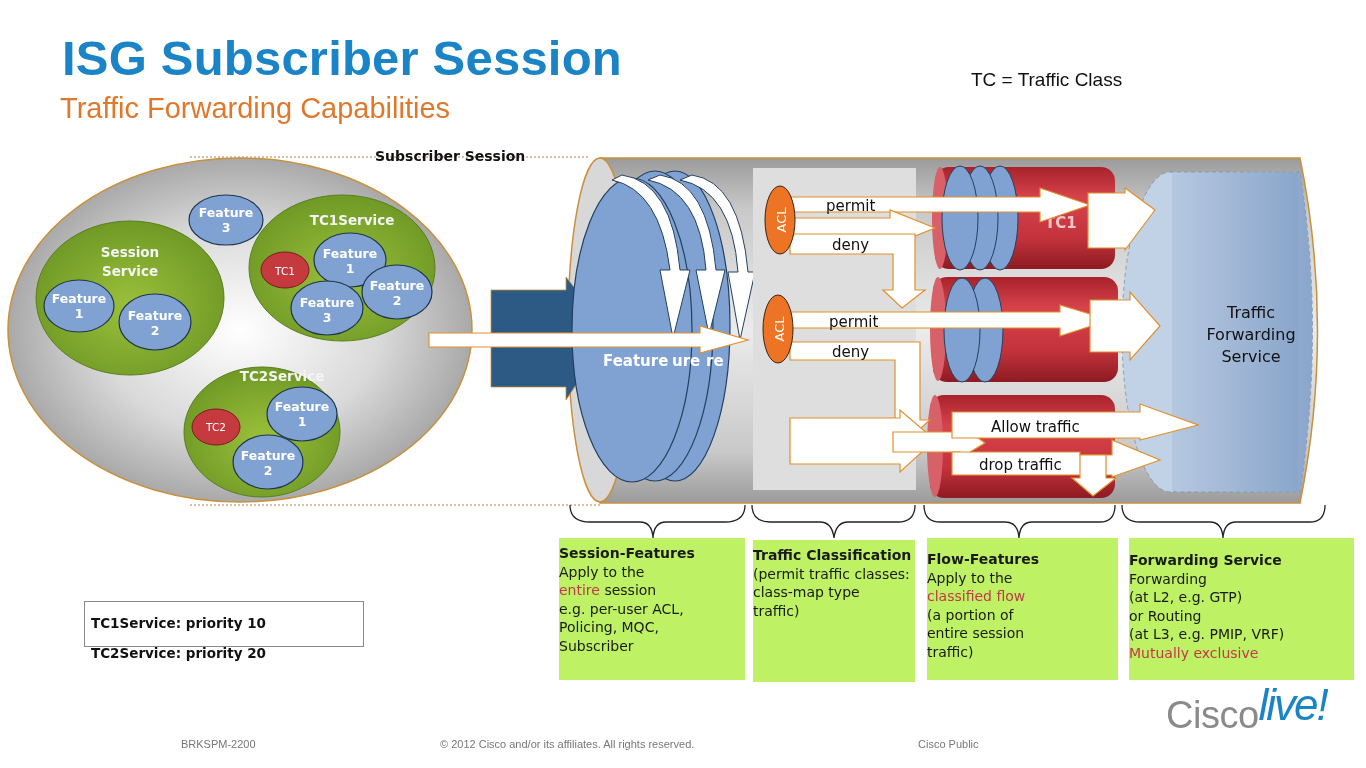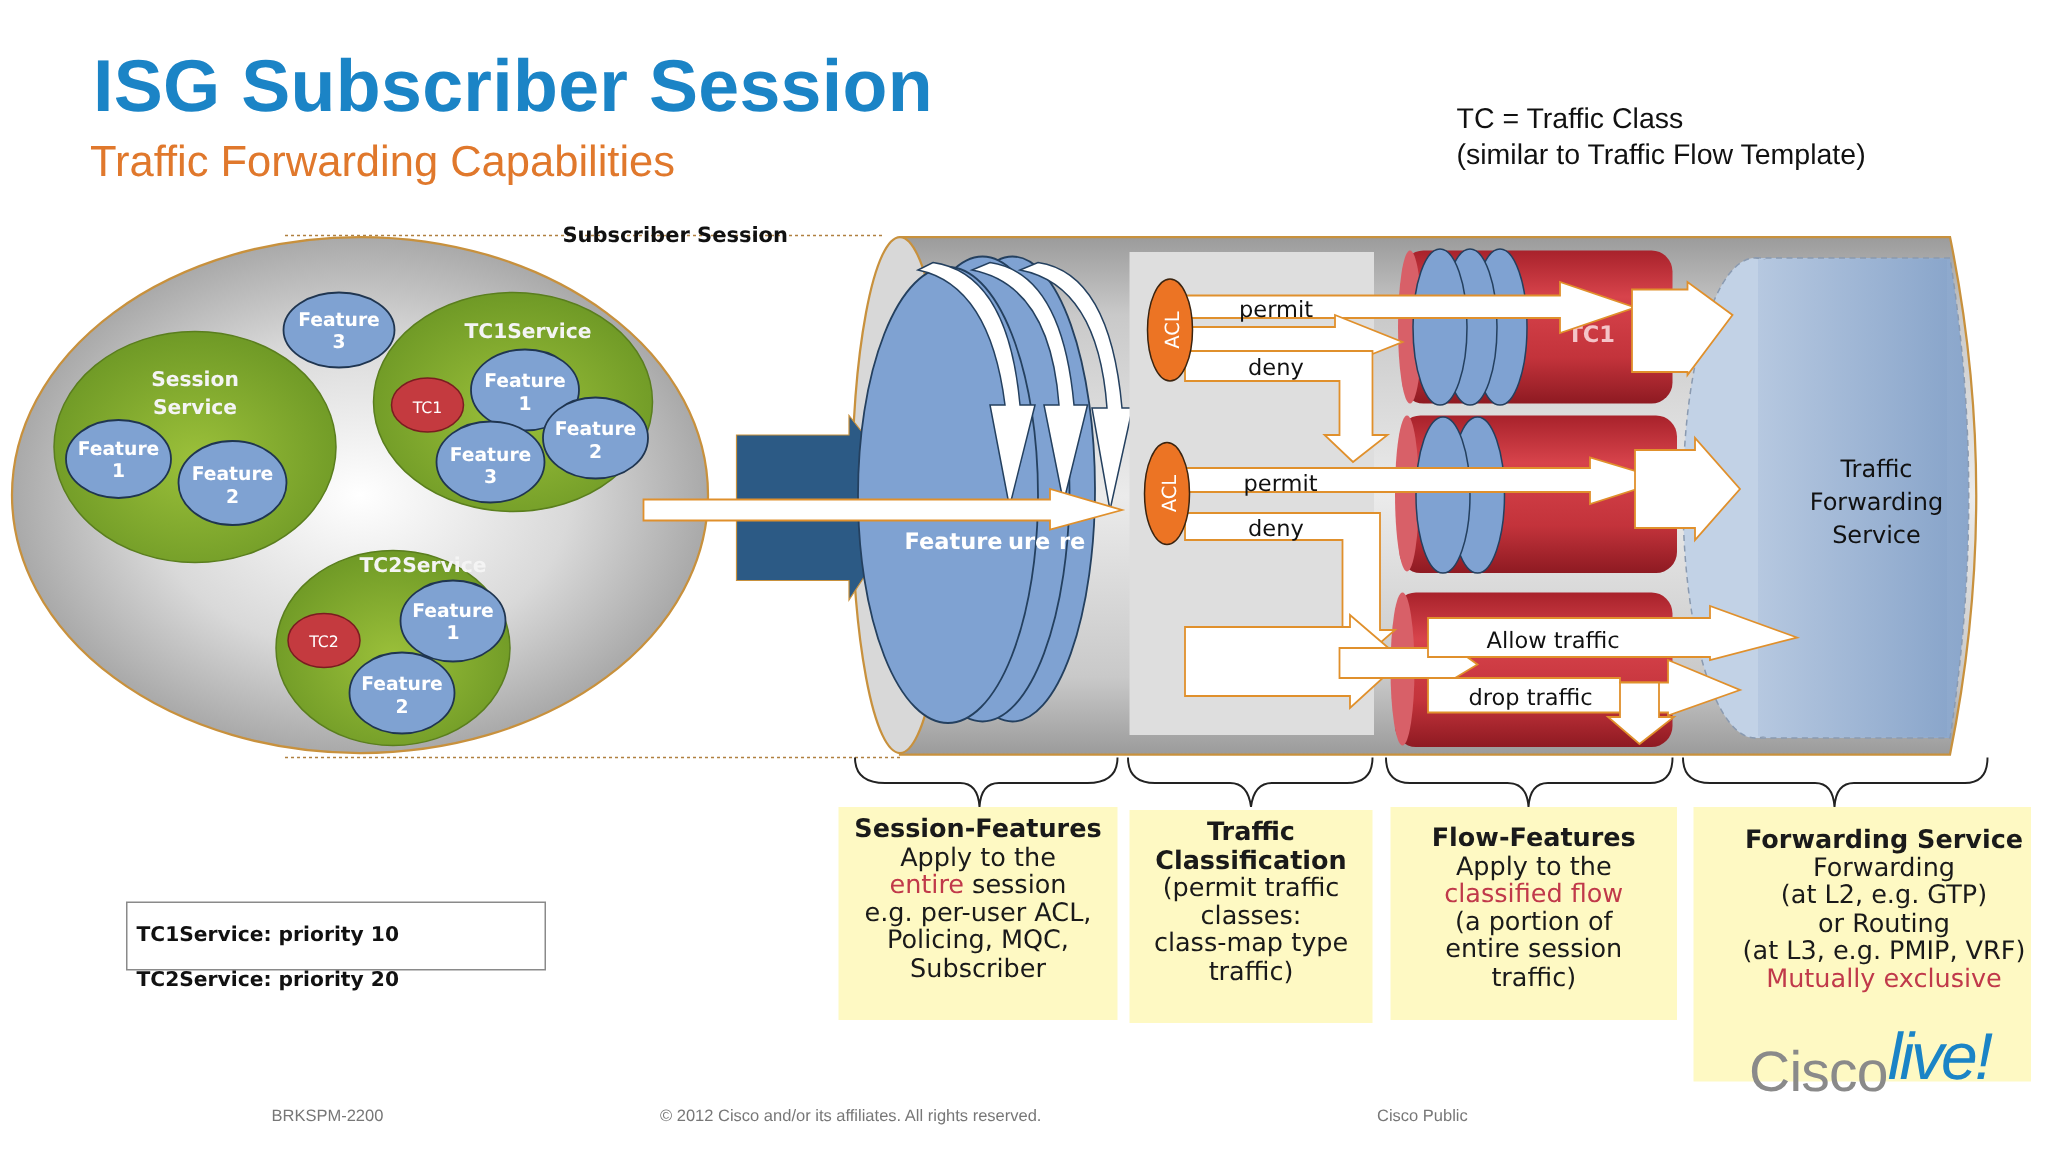--- a/index.html
+++ b/index.html
@@ -3,36 +3,35 @@
 <meta charset="utf-8">
 <style>
   html,body{margin:0;padding:0;background:#fff;}
   body{width:1366px;height:768px;position:relative;overflow:hidden;font-family:"Liberation Sans",sans-serif;}
   .abs{position:absolute;}
   #title{left:62px;top:30px;font-size:49px;font-weight:bold;color:#1b84c6;white-space:nowrap;letter-spacing:0.2px;}
   #subtitle{left:60px;top:92px;font-size:29px;color:#e0782c;white-space:nowrap;}
   #legend-note{left:971px;top:68px;font-size:19px;color:#111;line-height:24px;}
   #diagram{left:0;top:0;}
   .lbl{font-family:"DejaVu Sans",sans-serif;}
-  .desc-box{position:absolute;background:#fef9c3;font-family:"DejaVu Sans",sans-serif;font-size:17px;color:#1a1a1a;text-align:center;line-height:18.5px;}
+  .desc-box{position:absolute;background:#bef264;font-family:"DejaVu Sans",sans-serif;font-size:14px;color:#1a1a1a;text-align:left;line-height:18.5px;}
   .desc-box .h{font-weight:bold;}
   .desc-box .red{color:#c0394a;}
   #priority-box{left:84px;top:601px;width:278px;height:44px;border:1px solid #8a8a8a;background:#fff;}
   .prio{position:absolute;font-family:"DejaVu Sans",sans-serif;font-weight:bold;font-size:13.5px;color:#111;white-space:nowrap;}
   .footer{position:absolute;top:738px;font-size:11px;color:#777;white-space:nowrap;}
   #cisco-logo{left:1166px;top:680px;}
 </style>
 </head>
 <body>
 
 <div class="abs" id="title">ISG Subscriber Session</div>
 <div class="abs" id="subtitle">Traffic Forwarding Capabilities</div>
 <div class="abs" id="legend-note">
   <div>TC = Traffic Class</div>
-  <div>(similar to Traffic Flow Template)</div>
 </div>
 
 <svg class="abs" id="diagram" width="1366" height="768" viewBox="0 0 1366 768">
   <defs>
     <radialGradient id="gGrey" cx="50%" cy="50%" r="55%">
       <stop offset="0" stop-color="#ffffff"></stop>
       <stop offset="0.55" stop-color="#d9d9d9"></stop>
       <stop offset="1" stop-color="#9d9d9d"></stop>
     </radialGradient>
     <radialGradient id="gGreen" cx="50%" cy="55%" r="60%">
@@ -245,21 +244,21 @@
 <div class="desc-box" style="left:927px;top:538px;width:191px;height:142px;padding-top:12px;box-sizing:border-box;">
   <div class="h">Flow-Features</div>
   <div class="desc-lines">
       <div>Apply to the</div>
       <div><span class="red">classified flow</span></div>
       <div>(a portion of</div>
       <div>entire session</div>
       <div>traffic)</div>
     </div>
 </div>
-<div class="desc-box" style="left:1129px;top:538px;width:225px;height:183px;padding-top:13px;box-sizing:border-box;padding-left:29px;">
+<div class="desc-box" style="left:1129px;top:538px;width:225px;height:142px;padding-top:13px;box-sizing:border-box;">
   <div class="h">Forwarding Service</div>
   <div class="desc-lines">
       <div>Forwarding</div>
       <div>(at L2, e.g. GTP)</div>
       <div>or Routing</div>
       <div>(at L3, e.g. PMIP, VRF)</div>
       <div><span class="red">Mutually exclusive</span></div>
     </div>
 </div>
 

